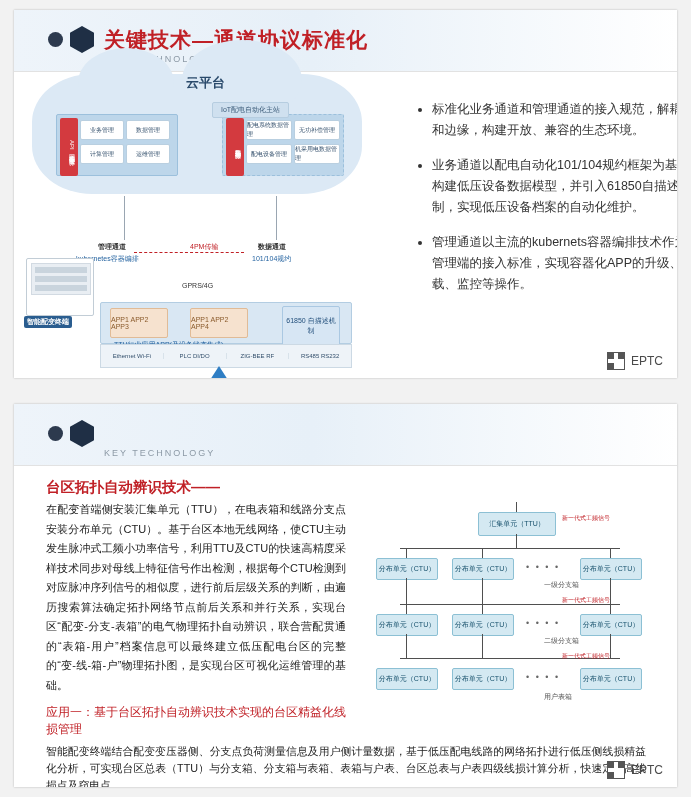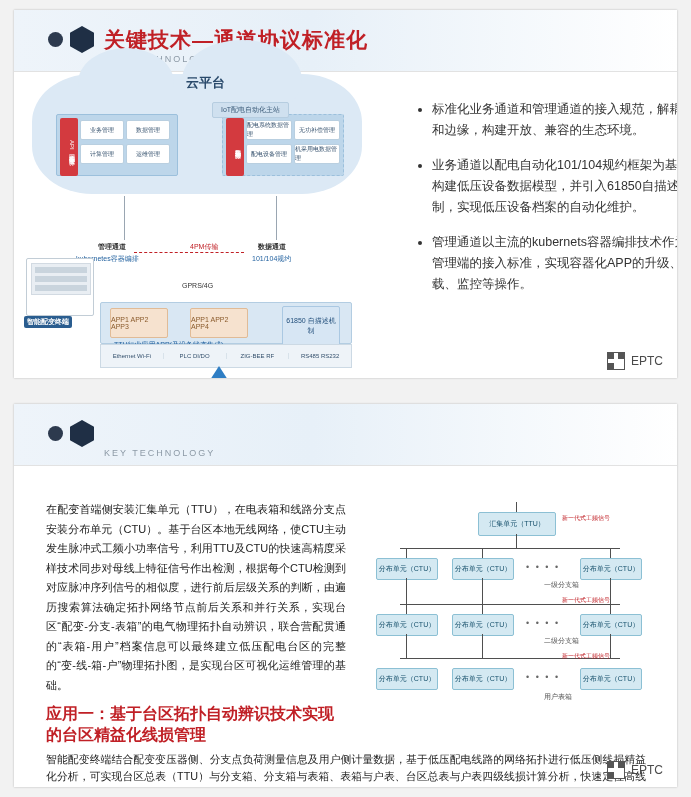--- a/index.html
+++ b/index.html
@@ -74,21 +74,21 @@
       linear-gradient(#555 0 0) 0 0/6px 6px no-repeat,
       linear-gradient(#555 0 0) 10px 0/6px 6px no-repeat,
       linear-gradient(#555 0 0) 0 10px/6px 6px no-repeat,
       #fff;border:1px solid #555;}
 
   
   .s2head{position:absolute;left:32px;top:74px;font-size:14.5px;font-weight:bold;color:#c02026;}
   .s2body{position:absolute;left:32px;top:96px;width:300px;font-size:11px;line-height:19.5px;color:#222;text-align:justify;}
 
   .s2app{position:absolute;left:32px;top:300px;width:300px;}
-  .apptitle{font-size:16px;font-weight:bold;color:#c02026;}
+  .apptitle{font-size:12px;font-weight:normal;color:#c02026;}
   .appbody{margin-top:5px;font-size:10.8px;line-height:17px;color:#222;text-align:justify;width:600px;}
 
   .treewrap{position:absolute;left:352px;top:72px;width:300px;height:220px;}
   .node{position:absolute;background:#d4e9f2;border:1px solid #8cc0d4;border-radius:2px;
         font-size:7px;color:#16506b;display:flex;align-items:center;justify-content:center;}
   .tline{position:absolute;background:#4f4f4f;}
   .redtag{position:absolute;font-size:6px;color:#c02026;}
   .graytag{position:absolute;font-size:7px;color:#555;}
   .dots{position:absolute;font-size:9px;color:#666;letter-spacing:2px;}
 </style>
@@ -171,20 +171,21 @@
       <span>EPTC</span>
     </div>
   </div>
 
   <div class="slide slide2">
     <div class="topband"></div>
     <div class="hexdot"></div>
     <div class="hexshape"></div>
     <div class="title-en">KEY TECHNOLOGY</div>
 
+    <div class="s2head">台区拓扑自动辨识技术——</div>
     <div class="s2body">在配变首端侧安装汇集单元（TTU），在电表箱和线路分支点安装分布单元（CTU）。基于台区本地无线网络，使CTU主动发生脉冲式工频小功率信号，利用TTU及CTU的快速高精度采样技术同步对母线上特征信号作出检测，根据每个CTU检测到对应脉冲序列信号的相似度，进行前后层级关系的判断，由遍历搜索算法确定拓扑网络节点前后关系和并行关系，实现台区“配变-分支-表箱”的电气物理拓扑自动辨识，联合营配贯通的“表箱-用户”档案信息可以最终建立低压配电台区的完整的“变-线-箱-户”物理拓扑图，是实现台区可视化运维管理的基础。</div>
 
     <div class="s2app">
       <div class="apptitle">应用一：基于台区拓扑自动辨识技术实现的台区精益化线损管理</div>
       <div class="appbody">智能配变终端结合配变变压器侧、分支点负荷测量信息及用户侧计量数据，基于低压配电线路的网络拓扑进行低压侧线损精益化分析，可实现台区总表（TTU）与分支箱、分支箱与表箱、表箱与户表、台区总表与户表四级线损计算分析，快速定位高线损点及窃电点。</div>
     </div>
 
     <div class="treewrap">
 
       <div class="node" style="left:112px;top:36px;width:76px;height:22px;">汇集单元（TTU）</div>

